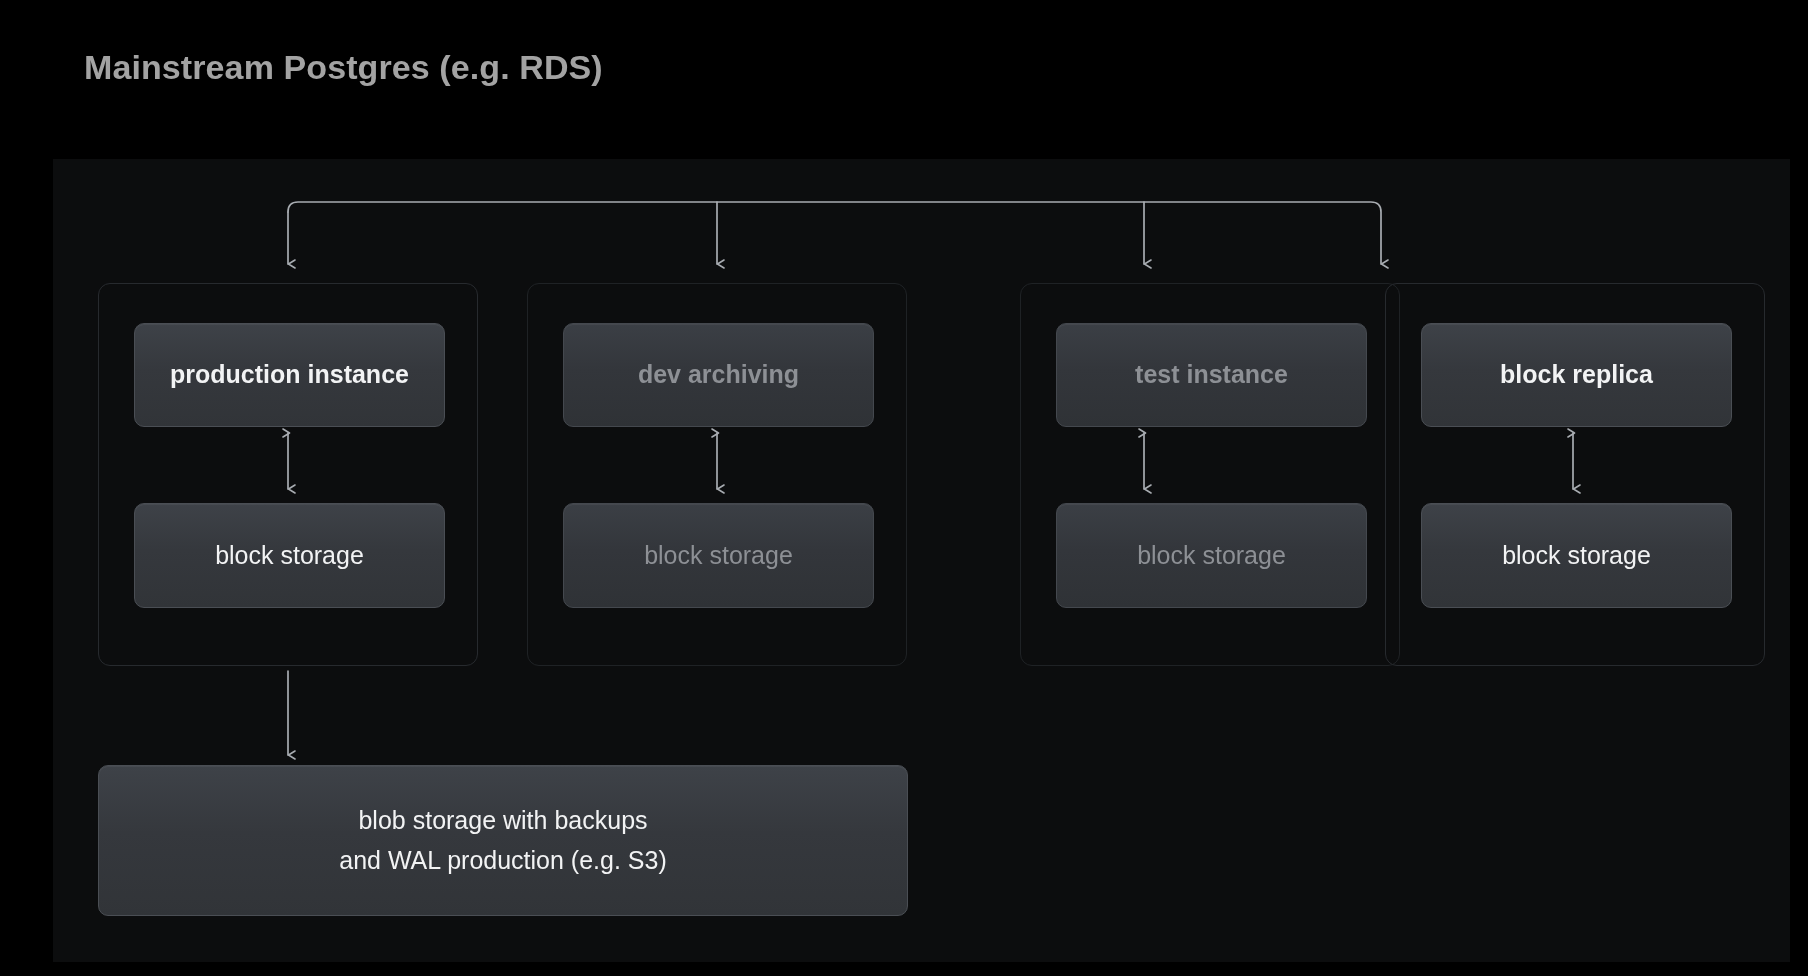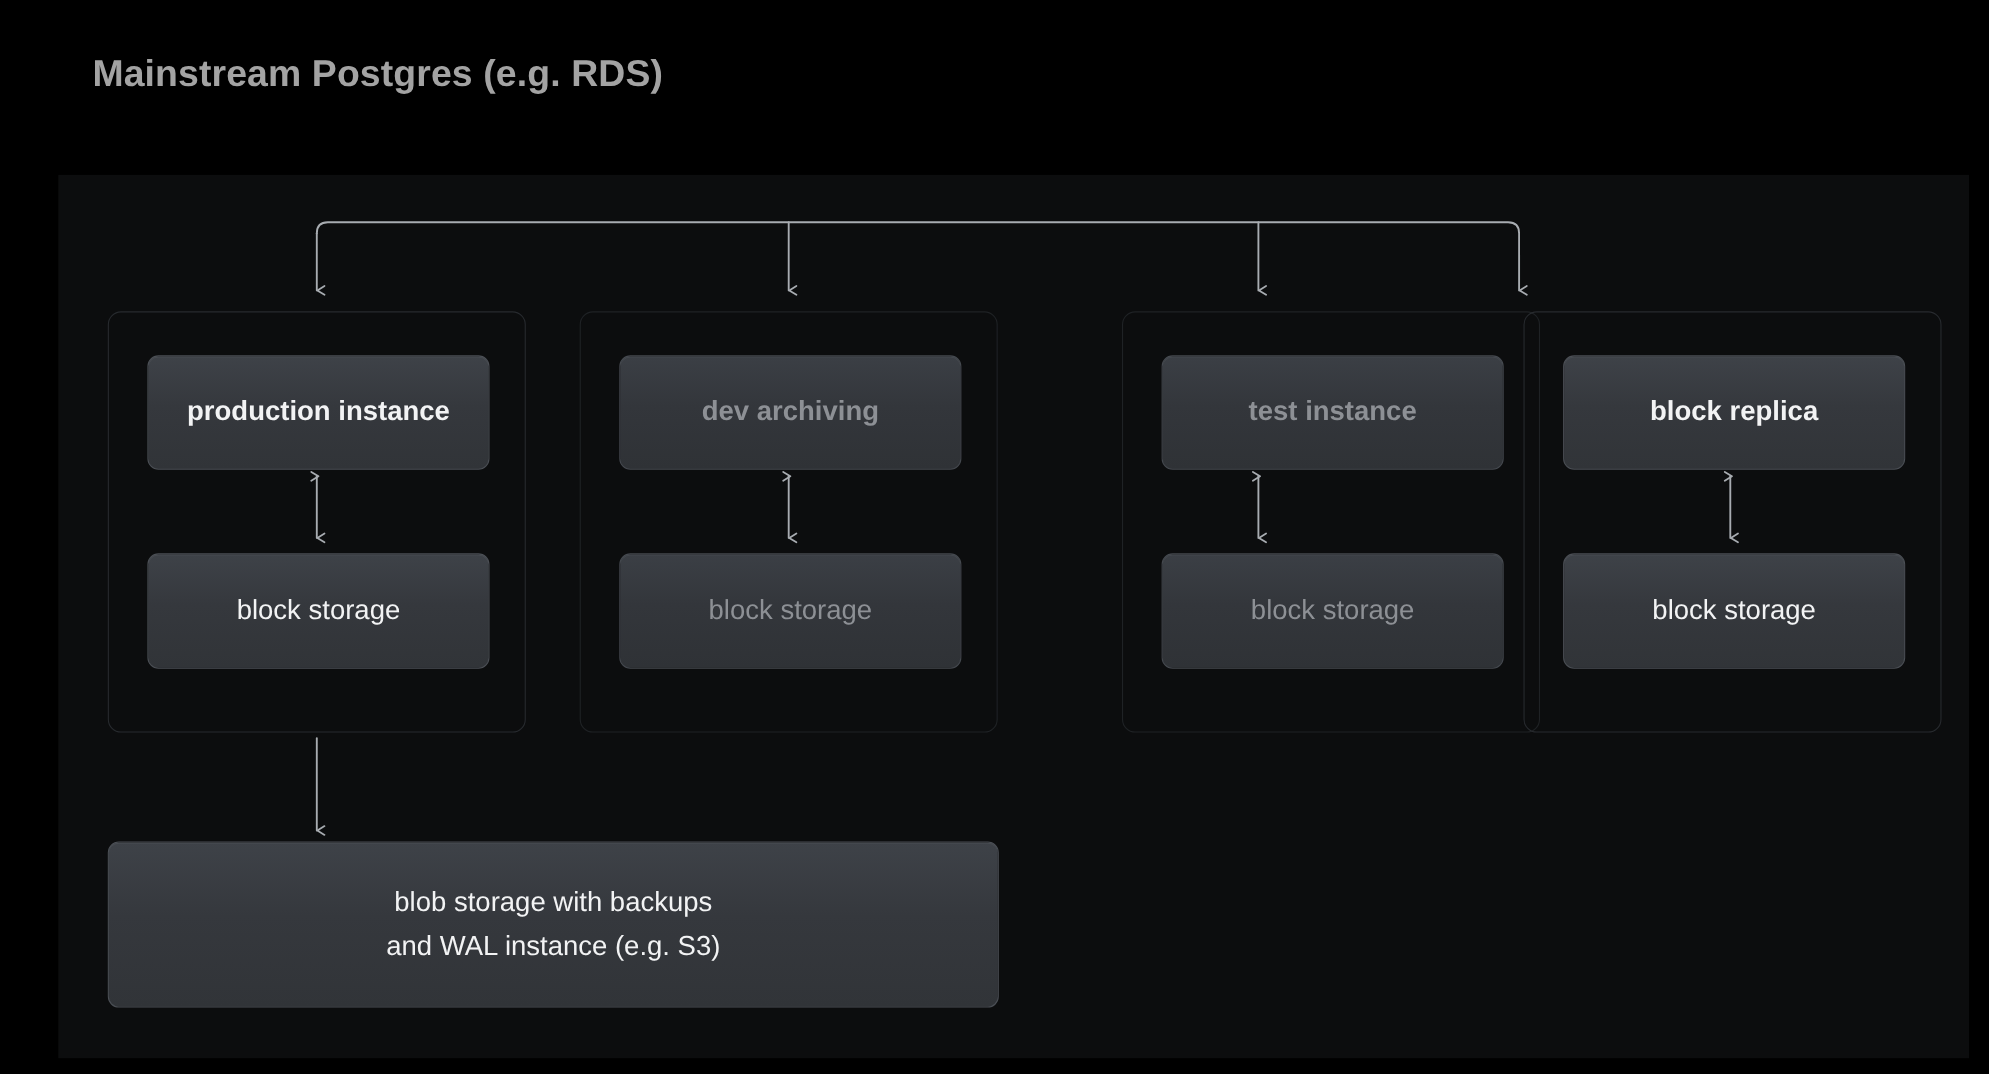--- a/index.html
+++ b/index.html
@@ -196,17 +196,17 @@
       <div class="node top">
         <span>block replica</span>
       </div>
       <div class="node bottom">
         <span>block storage</span>
       </div>
     </div>
 
     <div class="blob-box">
       <span class="blob-line">blob storage with backups</span>
-      <span class="blob-line">and WAL instance (e.g. S3)</span>
+      <span class="blob-line">and WAL production (e.g. S3)</span>
     </div>
 
   </div>
 </div>
 
 </body></html>

